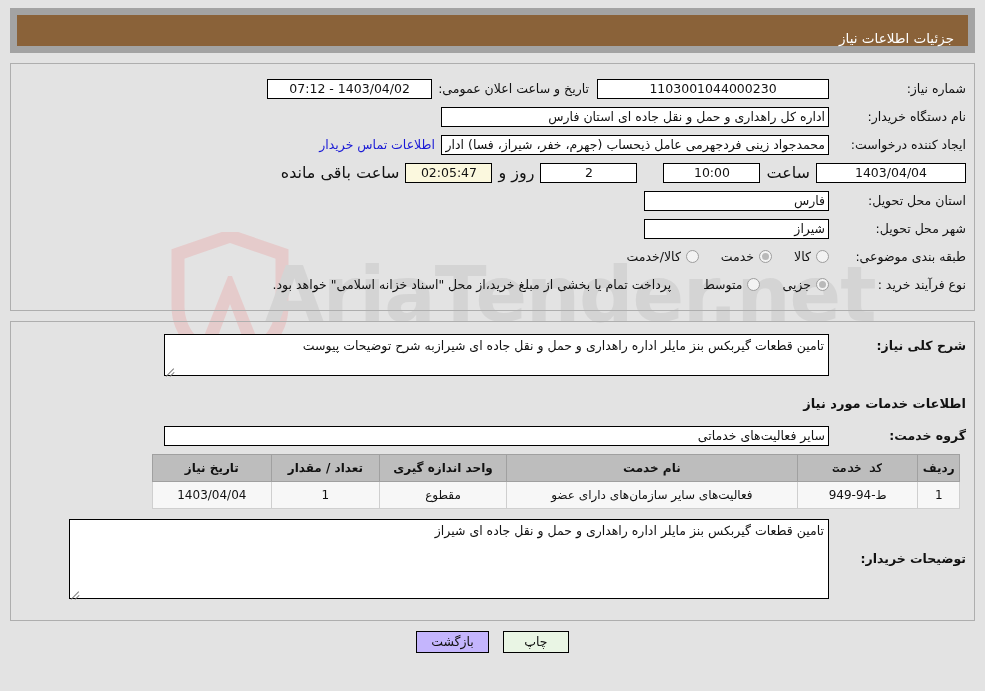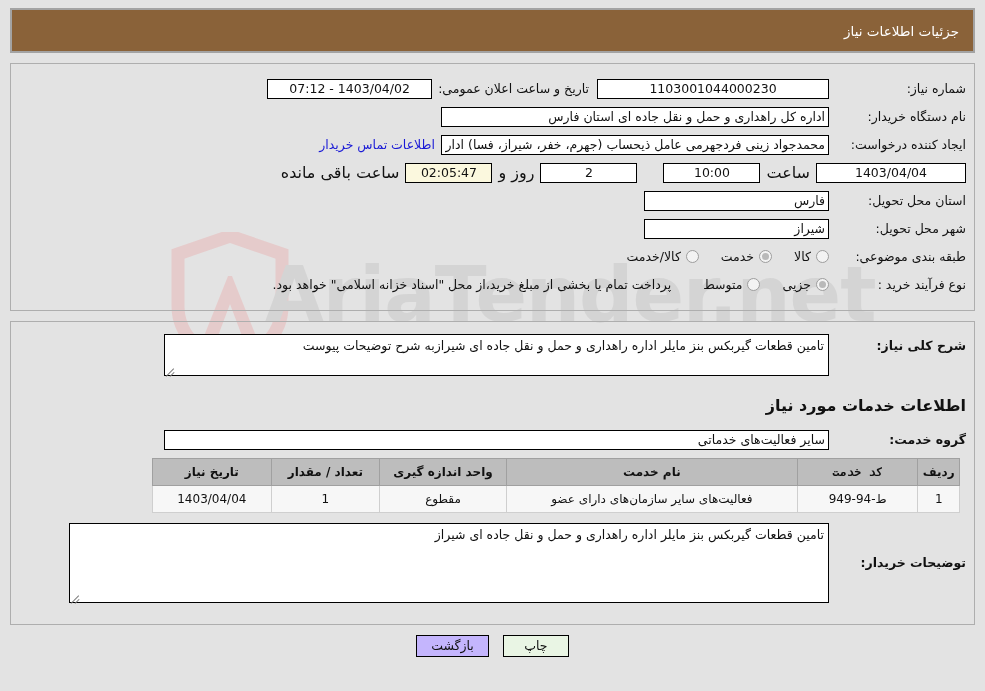--- a/index.html
+++ b/index.html
@@ -56,24 +56,24 @@
   
   .page {
     position: relative;
     z-index: 10;
     width: 985px;
   }
   .topbar {
     margin: 8px 10px 0 10px;
     height: 45px;
     background: #8a6239;
-    border: 2px solid #a3a3a3;
+    border: 7px solid #a3a3a3;
     color: #ffffff;
     display: flex;
-    align-items: center;
+    align-items: flex-end;
     justify-content: flex-start;
     padding: 0 14px;
     box-sizing: border-box;
   }
   .topbar-title {
     font-size: 13.5px;
     color: #ffffff;
     font-weight: normal;
   }
 
@@ -205,21 +205,21 @@
     text-align: right;
     padding: 3px 4px 0 4px;
     resize: none;
     outline: none;
     overflow: hidden;
   }
   .ta-need  { width: 665px; height: 42px; }
   .ta-buyer { width: 760px; height: 80px; }
 
   .section-title {
-    font-size: 16px;
+    font-size: 13px;
     font-weight: bold;
     color: #111;
     margin: 16px 0 12px 0;
     padding-right: 0;
   }
 
   .bold-lbl { font-weight: bold; }
 
   .w-group { width: 665px; }
 

